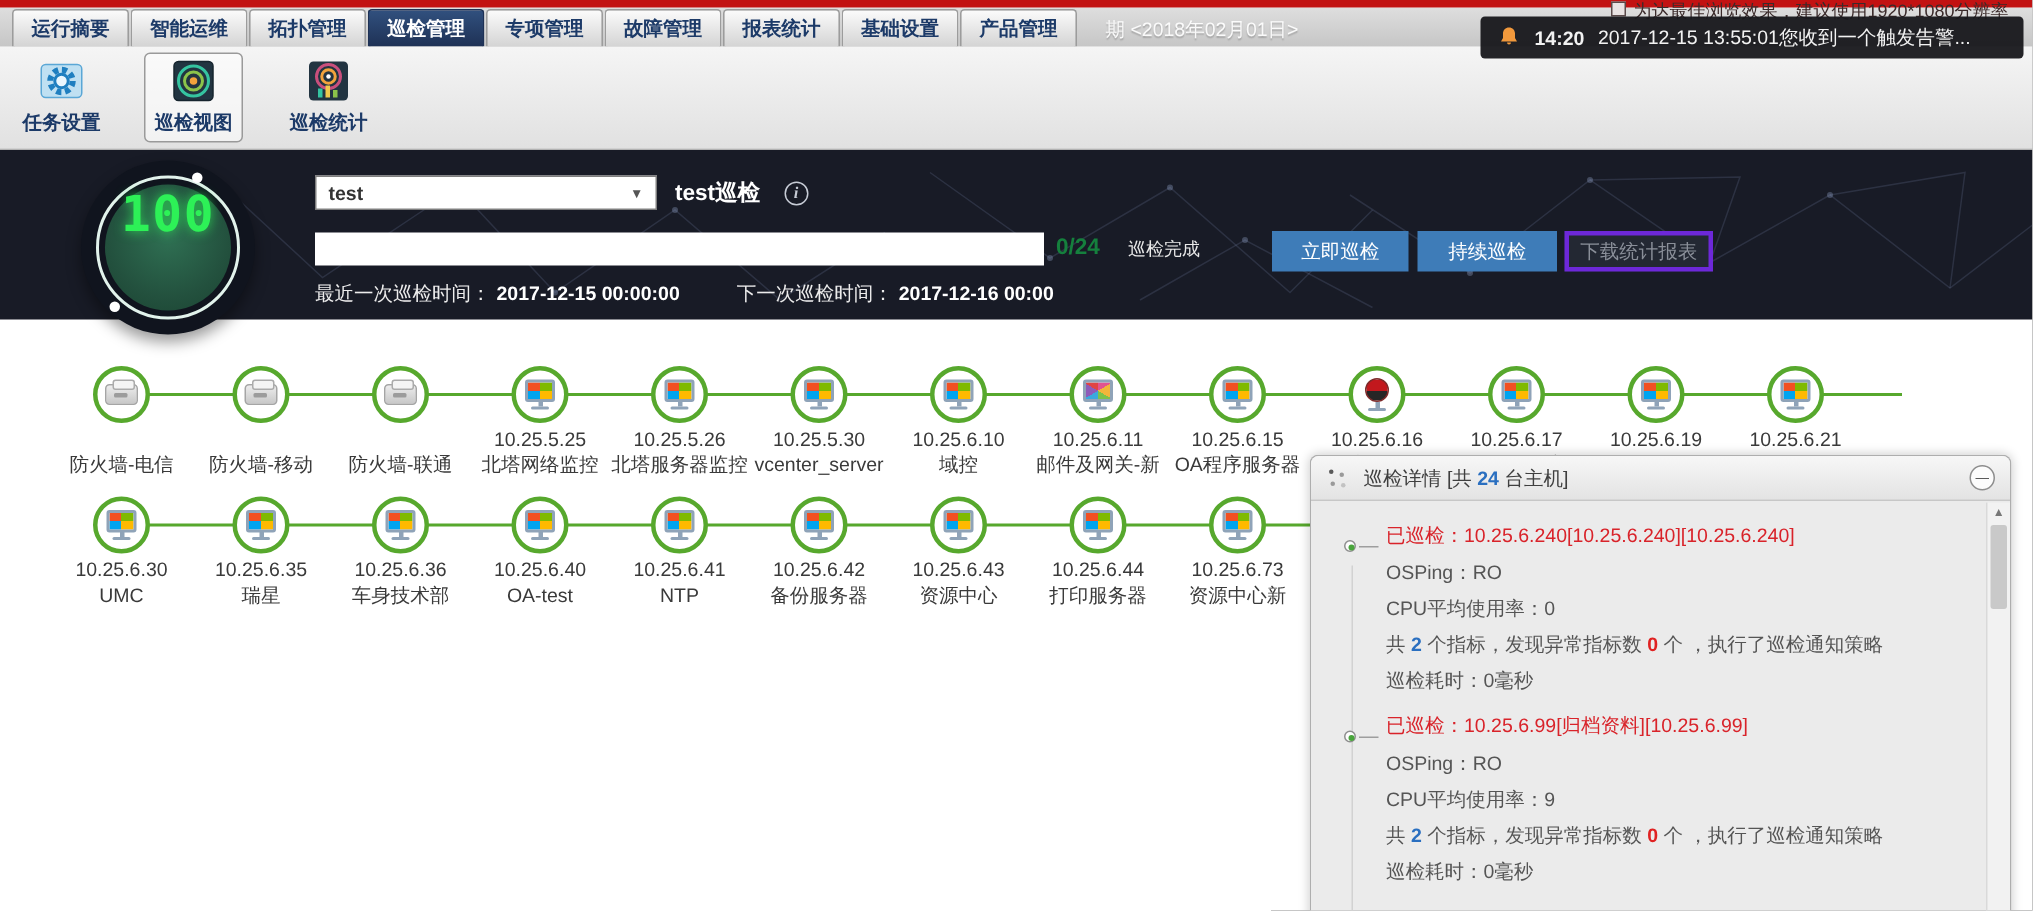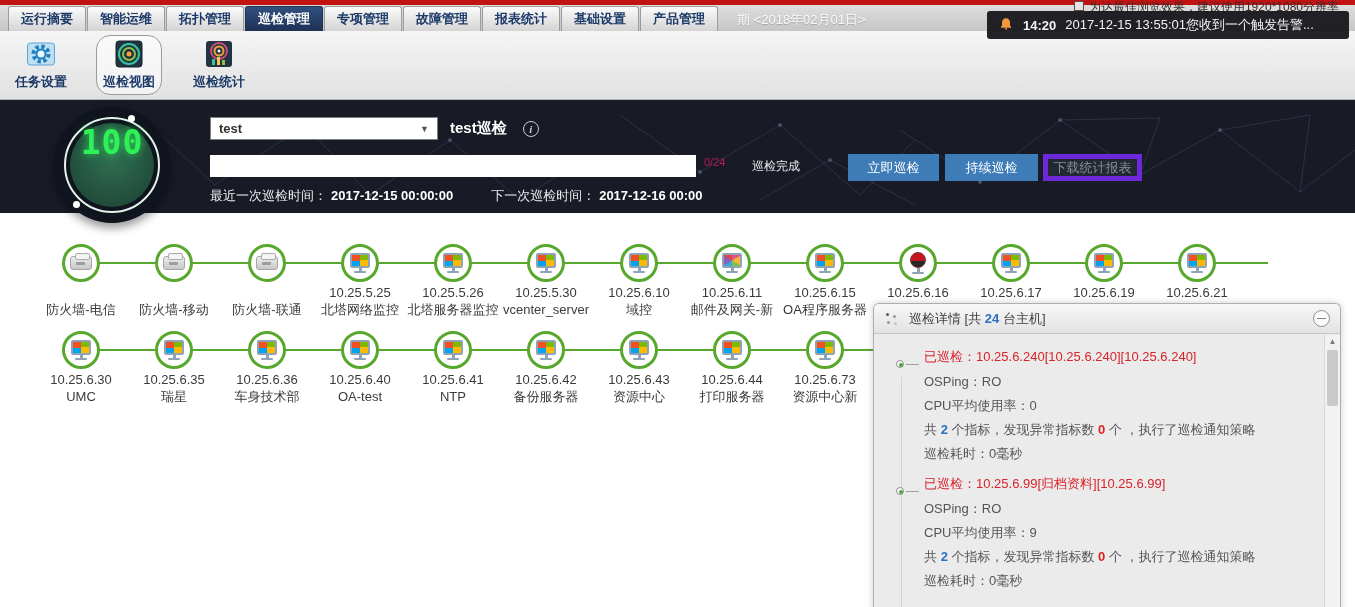--- a/index.html
+++ b/index.html
@@ -21,21 +21,21 @@
   .res-note .cb{width:10px;height:10px;border:1px solid #5a4a4a;background:#e9e2e2;margin-top:2px}
   .toast{position:absolute;top:11px;right:6px;width:362px;height:28px;background:rgba(23,23,27,.95);border-radius:3px;
          display:flex;align-items:center;gap:9px;padding:0 11px;color:#f2f2f2;font-size:13px;z-index:5;cursor:pointer;white-space:nowrap}
   .toast .time{font-weight:bold}
 
   
   .toolbar{position:absolute;top:31px;left:0;right:0;height:69px;background:linear-gradient(#f5f5f5,#e1e1e1);
            border-bottom:1px solid #b2b2b2;z-index:1}
   .tool{position:absolute;top:4px;width:66px;height:60px;display:flex;flex-direction:column;align-items:center;gap:4px;
         cursor:pointer;border:1px solid transparent;padding-top:3px}
-  .tool.active{border-color:#9a9a9a;background:rgba(255,255,255,.55);border-radius:14px}
+  .tool.active{border-color:#9a9a9a;background:rgba(255,255,255,.55);border-radius:4px}
   .tool .lbl{font-size:13px;font-weight:bold;color:#1c3a68;white-space:nowrap}
 
   
   .hero{position:absolute;top:100px;left:0;right:0;height:113px;background:#181b26;z-index:2;overflow:hidden}
   .constellation{position:absolute;left:0;top:0}
   .gauge{position:absolute;left:54px;top:107px;width:116px;height:116px;z-index:6;display:flex;align-items:center;justify-content:center}
   .gauge .backdrop{position:absolute;inset:0;border-radius:50%;background:#10141e;box-shadow:0 5px 10px rgba(0,0,0,.4)}
   .gauge .ring{position:absolute;width:96px;height:96px;border:2px solid #e2f3ec;border-radius:50%}
   .gauge .ring::before{content:"";position:absolute;width:7px;height:7px;background:#fff;border-radius:50%;left:62px;top:-4px}
   .gauge .ring::after{content:"";position:absolute;width:7px;height:7px;background:#fff;border-radius:50%;left:7px;bottom:3px}
@@ -46,27 +46,27 @@
               text-shadow:0 0 8px rgba(45,241,87,.8);letter-spacing:1px}
   .select{position:absolute;left:210px;top:117px;width:228px;height:23px;background:#fff;border:1px solid #7e7e7e;
           display:flex;align-items:center;padding:0 8px;font-size:13px;font-weight:bold;color:#333;z-index:3;cursor:pointer}
   .select .caret{margin-left:auto;font-size:9px;color:#555}
   .hero-title{position:absolute;left:450px;top:119px;display:flex;align-items:center;gap:16px;color:#fff;
               font-size:15px;font-weight:bold;z-index:3}
   .info-ic{width:16px;height:16px;border:1px solid #c7ccd6;border-radius:50%;color:#c7ccd6;font-size:11px;
            display:flex;align-items:center;justify-content:center;font-family:"Liberation Serif",serif;
            font-style:italic;font-weight:bold;cursor:pointer}
   .progress{position:absolute;left:210px;top:155px;width:486px;height:22px;background:#fff;z-index:3}
-  .ratio{position:absolute;left:704px;top:156px;font-size:11px;font-weight:normal;color:#be185d;z-index:3}
+  .ratio{position:absolute;left:704px;top:156px;font-size:15px;font-weight:bold;color:#15803d;z-index:3}
   .plabel{position:absolute;left:752px;top:158px;font-size:12px;color:#e9e9e9;z-index:3}
   .btn{position:absolute;top:154px;height:27px;display:flex;align-items:center;justify-content:center;
        font-size:13px;color:#fff;background:#3e7cb8;cursor:pointer;z-index:3;white-space:nowrap}
   .btn.b1{left:848px;width:91px}
   .btn.b2{left:945px;width:93px}
-  .btn.b3{left:1043px;width:99px;background:#232833;color:#8a8f99;border:5px solid #6d28d9;cursor:default}
+  .btn.b3{left:1043px;width:99px;background:#232833;color:#8a8f99;border:3px solid #6d28d9;cursor:default}
   .times{position:absolute;left:210px;top:187px;font-size:13px;color:#ececec;display:flex;gap:38px;z-index:3;white-space:nowrap}
   .times .val{font-weight:bold;color:#fff;margin-left:4px}
 
   
   .rline{position:absolute;height:2px;background:#57a82d;z-index:2}
   .rline1{left:81px;top:262px;width:1187px}
   .rline2{left:81px;top:349px;width:1019px}
   .noderow{position:absolute;left:35px;display:flex;gap:1px;z-index:3}
   .row1{top:244px}.row2{top:331px}
   .node{width:92px;display:flex;flex-direction:column;align-items:center;cursor:pointer}

